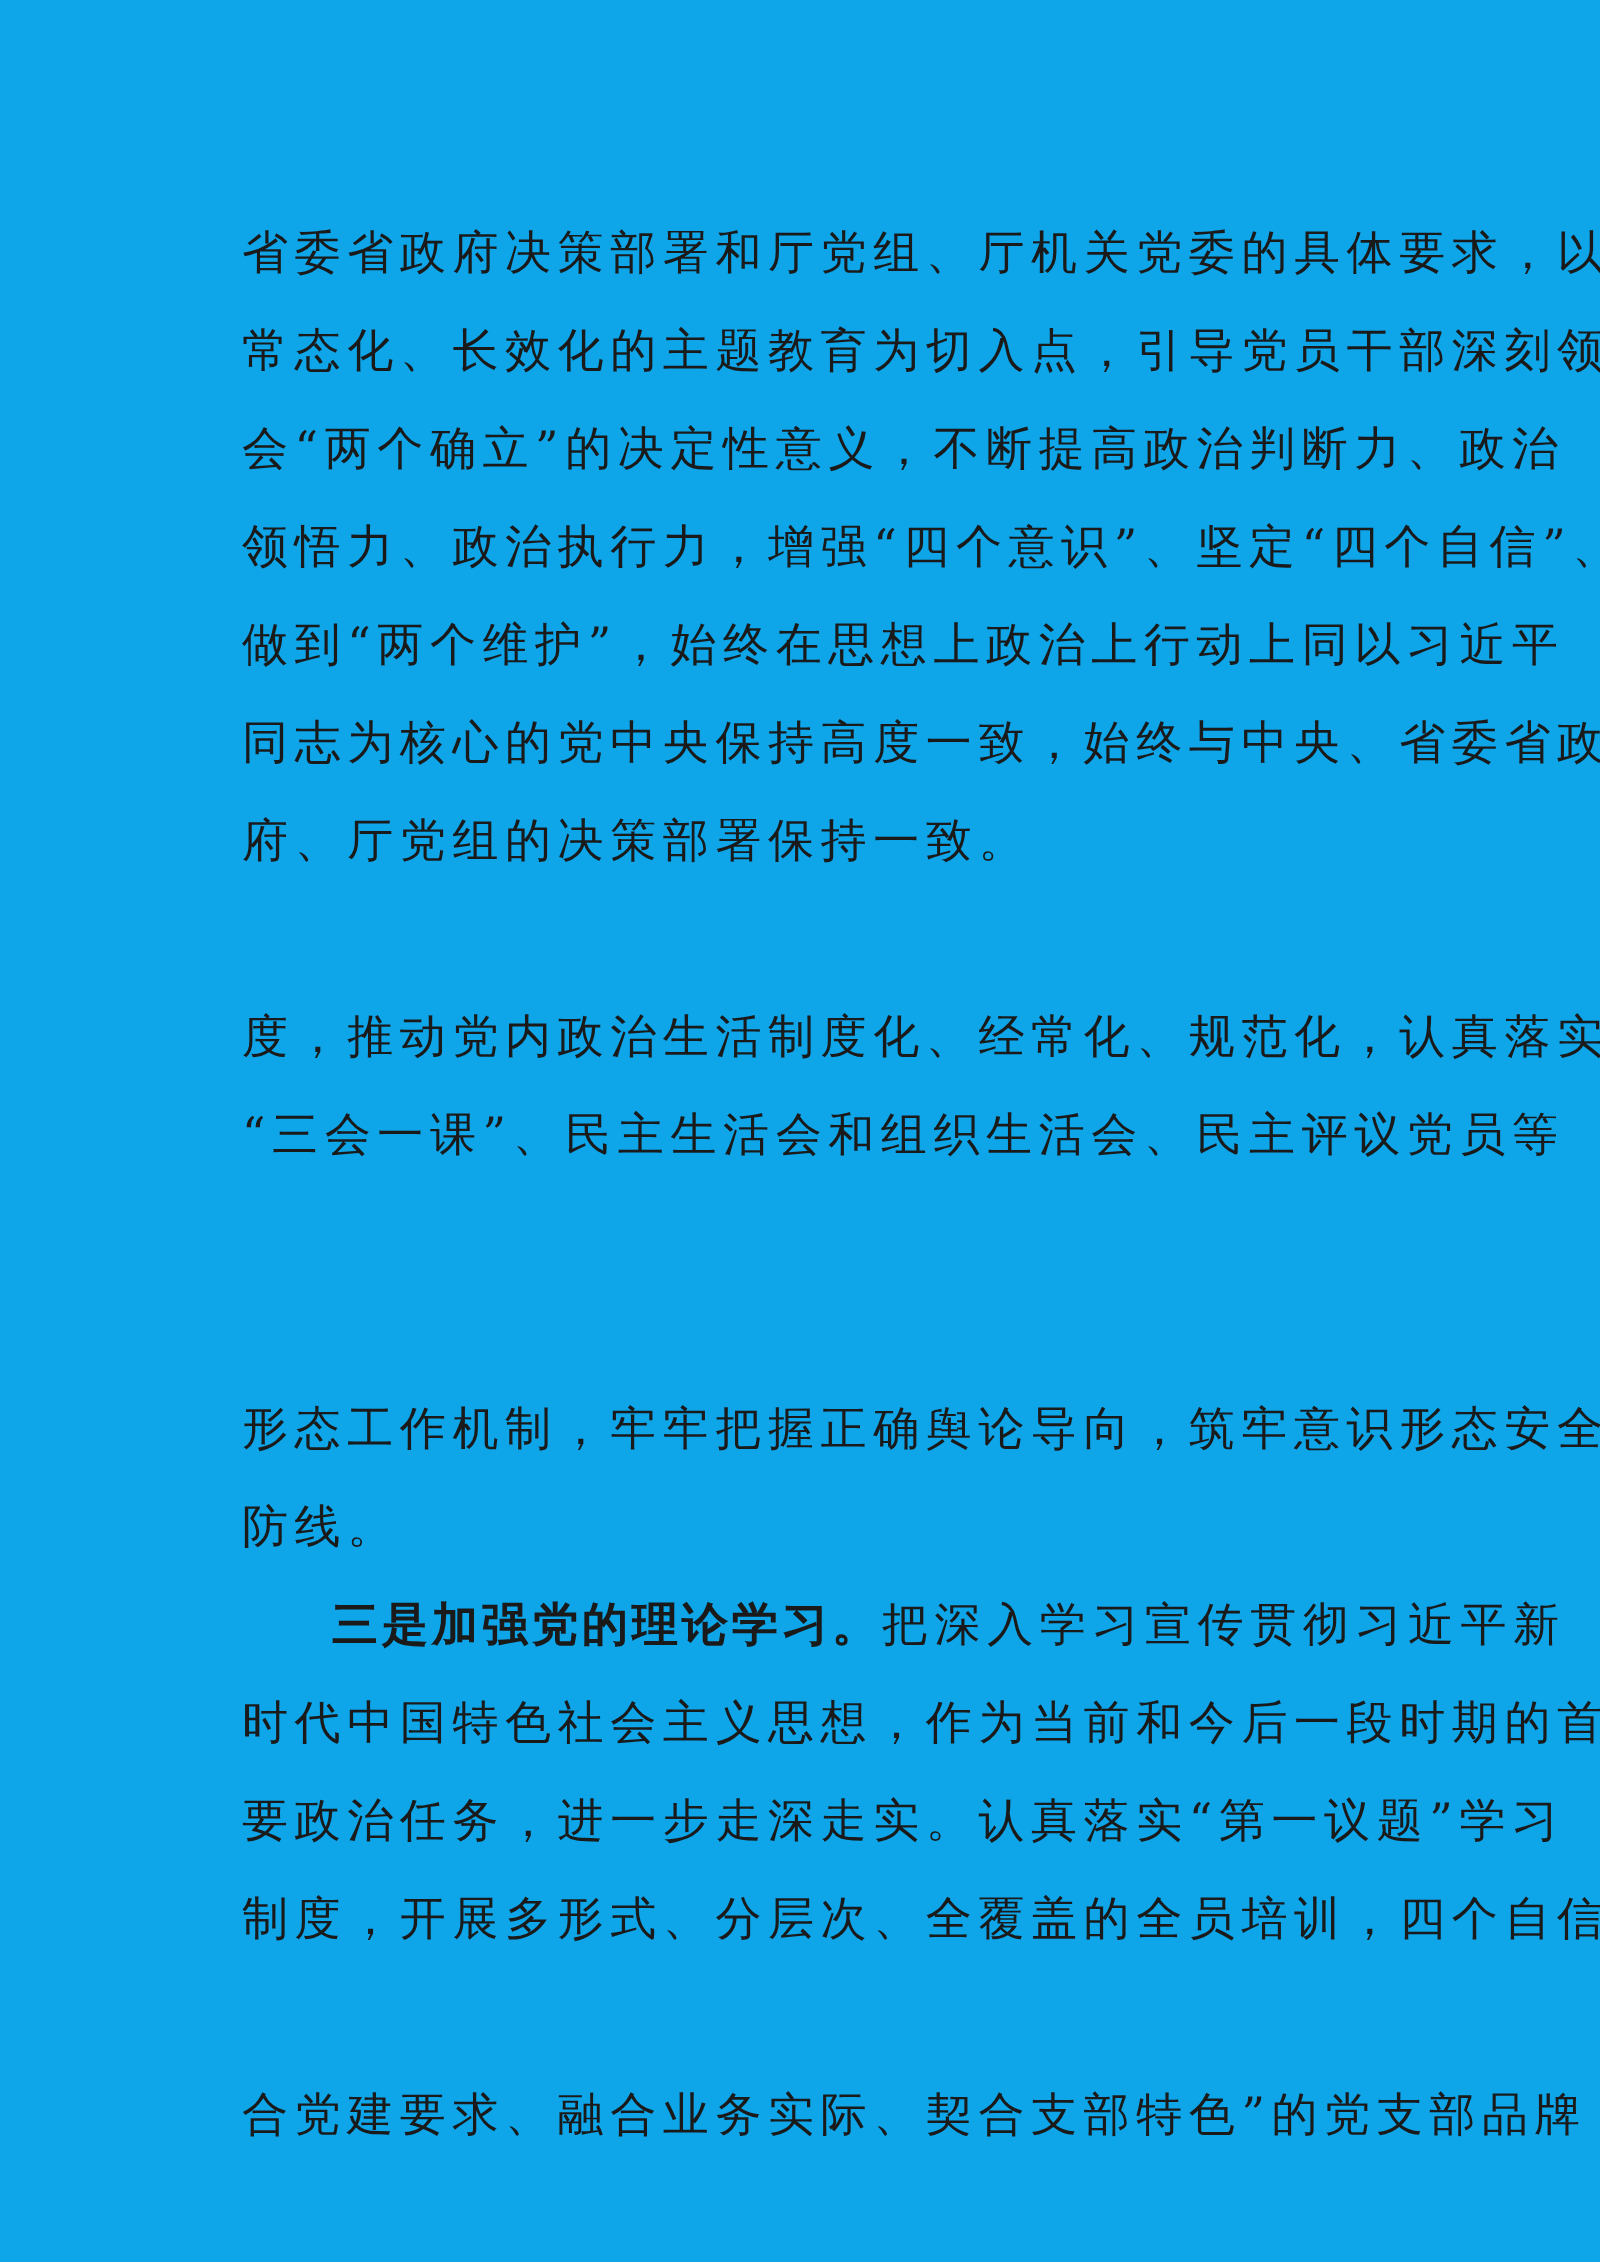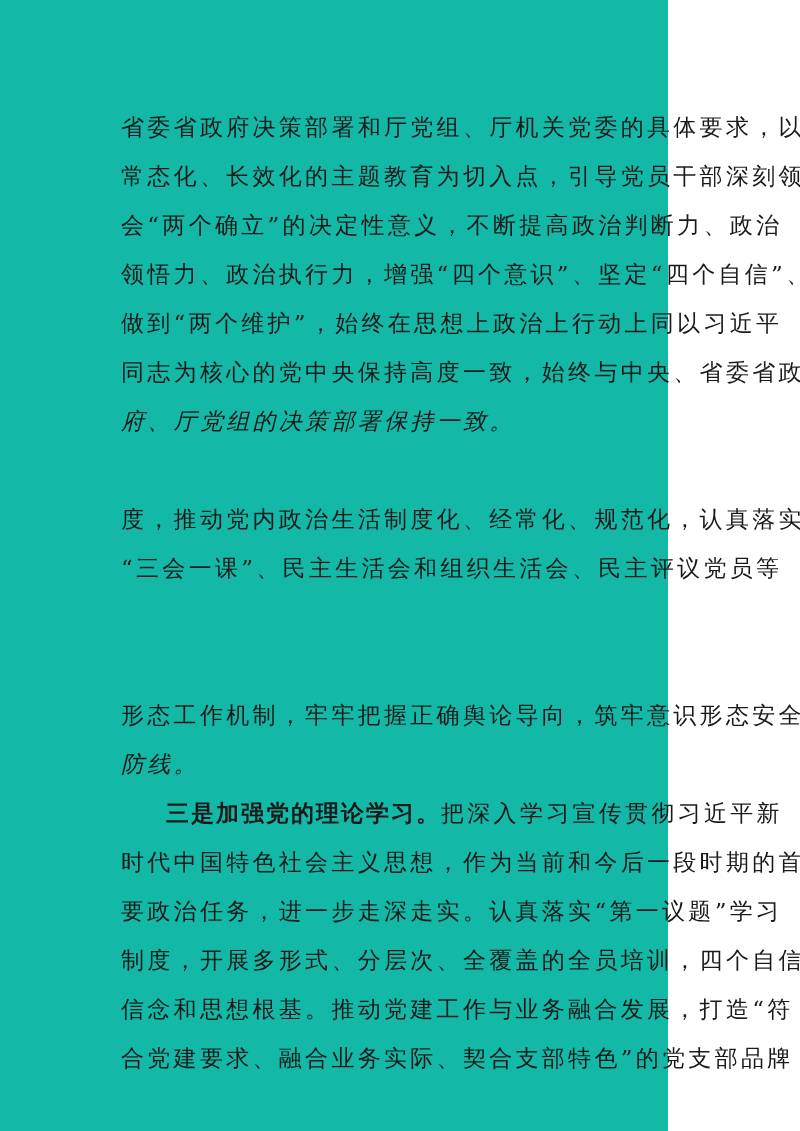--- a/index.html
+++ b/index.html
@@ -1,36 +1,36 @@
 <!DOCTYPE html>
 <html><head>
   <meta charset="utf-8">
   <style>
     html, body { margin: 0; padding: 0; background: #ffffff; }
     body { width: 800px; height: 1131px; position: relative; overflow: hidden; }
     .page {
-      position: absolute; left: 0; top: 0; width: 668px; height: 1131px;
-      background: #14b8a6;
+      position: absolute; left: 0; top: 0; width: 800px; height: 1131px;
+      background: #0ea5e9;
       font-family: "DejaVu Serif", "Liberation Serif", serif;
       color: #1a1a1a;
     }
     .line {
       position: absolute;
       left: 121px;
       width: 558px;
       font-size: 23px;
       line-height: 30px;
       height: 30px;
       white-space: nowrap;
       letter-spacing: 3.3px;
       text-align: justify;
       text-align-last: justify;
       font-weight: 300;
     }
-    .line.last { text-align-last: left; font-style: italic; }
+    .line.last { text-align-last: left; }
     .line.indent { left: 166px; width: 513px; }
     .bold { font-weight: 700; font-family: "DejaVu Sans", "Liberation Sans", sans-serif; letter-spacing: 2px; }
   </style>
 </head>
 <body>
 
 <div class="page">
 
   <div class="line" style="top:112px">省委省政府决策部署和厅党组、厅机关党委的具体要求，以</div>
   <div class="line" style="top:161px">常态化、长效化的主题教育为切入点，引导党员干部深刻领</div>
@@ -42,15 +42,14 @@
 
   <div class="line" style="top:553px">“三会一课”、民主生活会和组织生活会、民主评议党员等</div>
   <div class="line" style="top:504px">度，推动党内政治生活制度化、经常化、规范化，认真落实</div>
   <div class="line" style="top:700px">形态工作机制，牢牢把握正确舆论导向，筑牢意识形态安全</div>
   <div class="line last" style="top:749px">防线。</div>
 
   <div class="line indent" style="top:798px"><span class="bold">三是加强党的理论学习。</span><span>把深入学习宣传贯彻习近平新</span></div>
   <div class="line" style="top:847px">时代中国特色社会主义思想，作为当前和今后一段时期的首</div>
   <div class="line" style="top:896px">要政治任务，进一步走深走实。认真落实“第一议题”学习</div>
   <div class="line" style="top:945px">制度，开展多形式、分层次、全覆盖的全员培训，四个自信</div>
-  <div class="line" style="top:994px">信念和思想根基。推动党建工作与业务融合发展，打造“符</div>
   <div class="line" style="top:1043px">合党建要求、融合业务实际、契合支部特色”的党支部品牌，</div>
 </div>
 
 </body></html>

